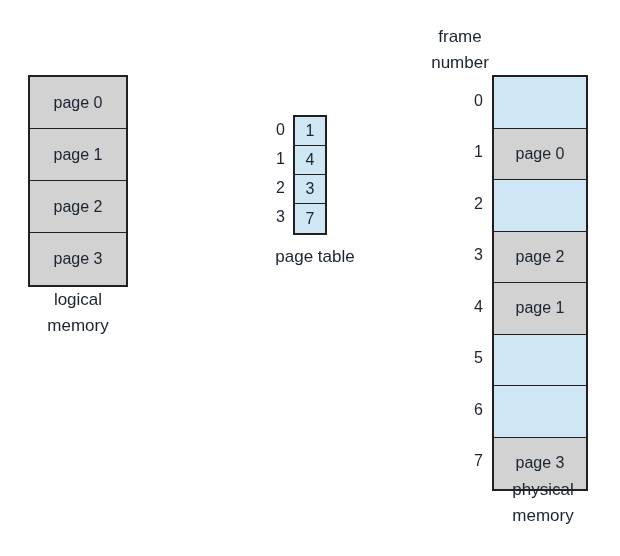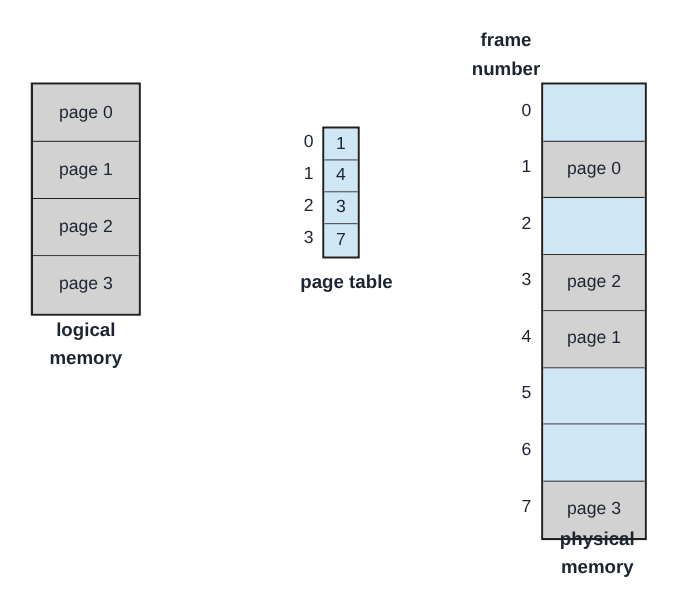--- a/index.html
+++ b/index.html
@@ -17,21 +17,20 @@
   }
 
   
   .caption {
     position: absolute;
     text-align: center;
     font-size: 17px;
     line-height: 26px;
     color: #1b2430;
     white-space: pre-line;
-    font-weight: bold;
   }
 
   
   #logical-memory {
     position: absolute;
     left: 28px;
     top: 75px;
     width: 100px;
     border: 2px solid #231f20;
     box-sizing: border-box;

